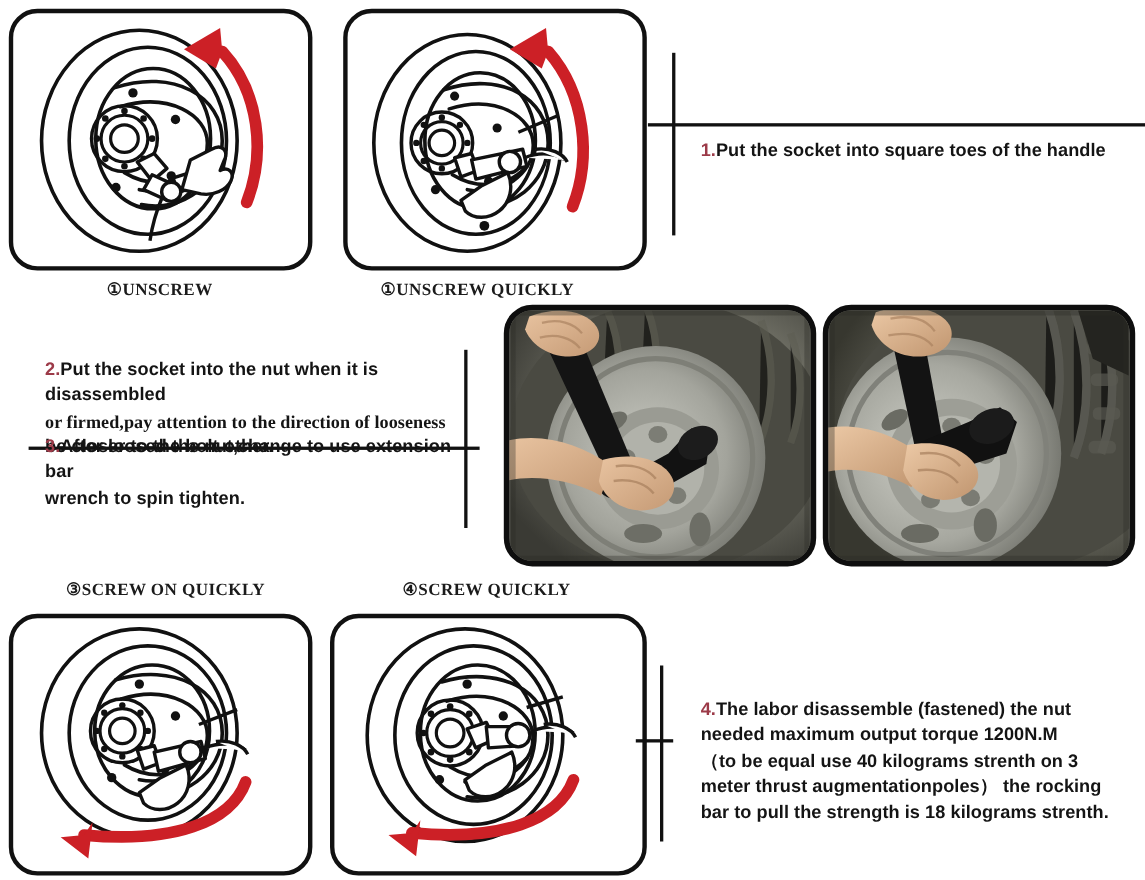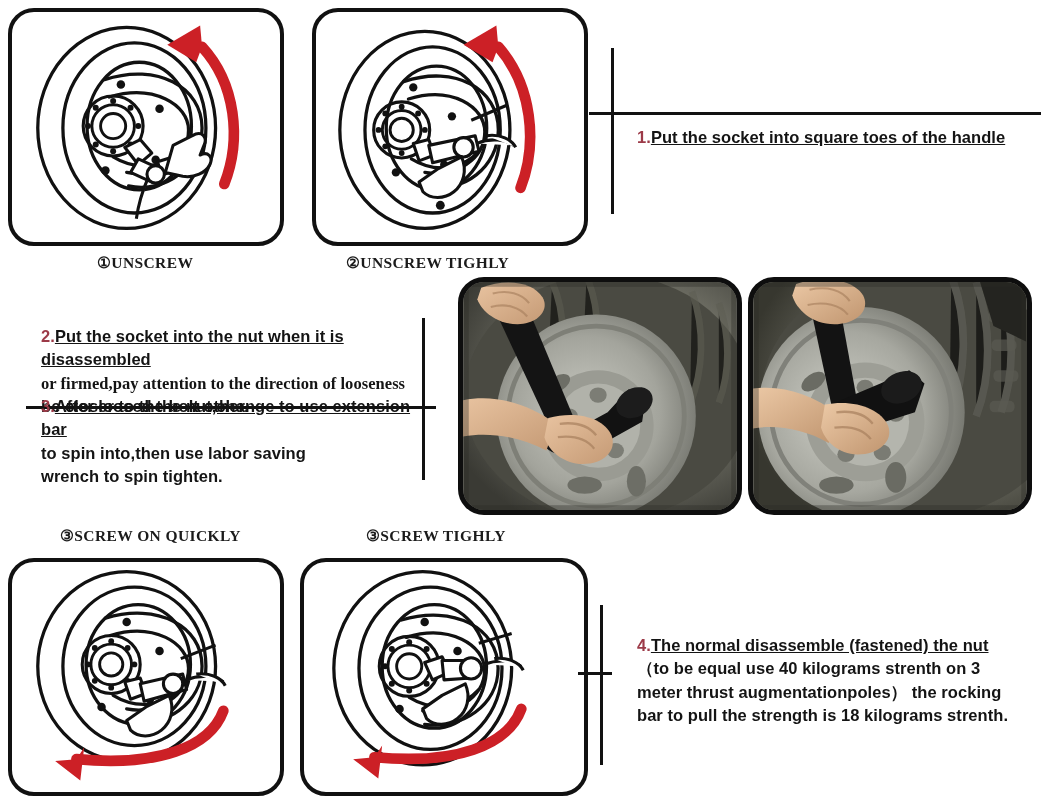--- a/index.html
+++ b/index.html
@@ -54,21 +54,21 @@
     line-height:1.42;
     color:#141414;
     font-weight:600;
     letter-spacing:.05px;
   }
   .instr .num{
     color:#9c3a48;
     font-weight:700;
   }
   .instr p{margin:0;text-indent:0;}
-  .instr .body{display:inline;text-decoration:underline;}
+  .instr .body{display:inline;}
   .hang{padding-left:17px;text-indent:-17px;}
 </style>
 </head>
 <body>
 
 <div id="stage">
 
   <div class="panel" style="left:8px;top:8px;width:276px;height:238px;">
     <svg viewBox="0 0 276 238">
       <g fill="none" stroke="#111" stroke-width="3.4" stroke-linecap="round">
@@ -405,25 +405,25 @@
       <g stroke="#a8805e" stroke-width="2.2" fill="none" opacity=".65">
         <path d="M58 8 C76 4 92 8 100 20"></path>
         <path d="M56 24 C74 20 90 24 98 34"></path>
       </g>
       <rect width="284" height="238" fill="none" stroke="#2a2a26" stroke-width="10" opacity=".35"></rect>
     </svg>
   </div>
 
   <div class="caption" style="left:97px;top:254px;text-align:right;">①UNSCREW</div>
 
-  <div class="caption" style="left:346px;top:254px;">②UNSCREW TIGHLY</div>
+  <div class="caption" style="left:346px;top:254px;">①UNSCREW QUICKLY</div>
 
   <div class="caption" style="left:60px;top:527px;">③SCREW ON QUICKLY</div>
 
-  <div class="caption" style="left:366px;top:527px;">③SCREW TIGHLY</div>
+  <div class="caption" style="left:366px;top:527px;">④SCREW QUICKLY</div>
 
   <div class="vline" style="left:611px;top:48px;height:166px;"></div>
   <div class="hline" style="left:589px;top:112px;width:452px;"></div>
 
   <div class="vline" style="left:422px;top:318px;height:162px;"></div>
   <div class="hline" style="left:26px;top:406px;width:410px;"></div>
 
   <div class="vline" style="left:600px;top:605px;height:160px;"></div>
   <div class="hline" style="left:578px;top:672px;width:34px;"></div>
 
@@ -438,26 +438,26 @@
       <span class="num">2.</span><span class="body">Put the socket into the nut when it is disassembled</span>
     </p>
     <p style="padding-left:17px;font-family:Liberation Serif, serif;">or firmed,pay attention to the direction of looseness</p>
     <p style="padding-left:17px;">be closer to the bolt other.</p>
   </div>
 
   <div class="instr" style="left:24px;top:395px;width:400px;">
     <p class="hang">
       <span class="num">3.</span><span class="body">After loosed the nut,change to use extension bar</span>
     </p>
-    <p style="padding-left:17px;">to spin into,then  use labor saving</p>
     <p style="padding-left:17px;">wrench to spin tighten.</p>
   </div>
 
   <div class="instr" style="left:620px;top:634px;width:415px;">
     <p class="hang">
-      <span class="num">4.</span><span class="body">The normal disassemble (fastened) the nut</span>
+      <span class="num">4.</span><span class="body">The labor disassemble (fastened) the nut</span>
     </p>
+    <p style="padding-left:17px;">needed maximum output torque 1200N.M</p>
     <p style="padding-left:17px;">（to be equal use 40 kilograms strenth on 3</p>
     <p style="padding-left:17px;">meter thrust augmentationpoles） the rocking</p>
     <p style="padding-left:17px;">bar to pull the strength is 18 kilograms strenth.</p>
   </div>
 
 </div>
 
 </body></html>

